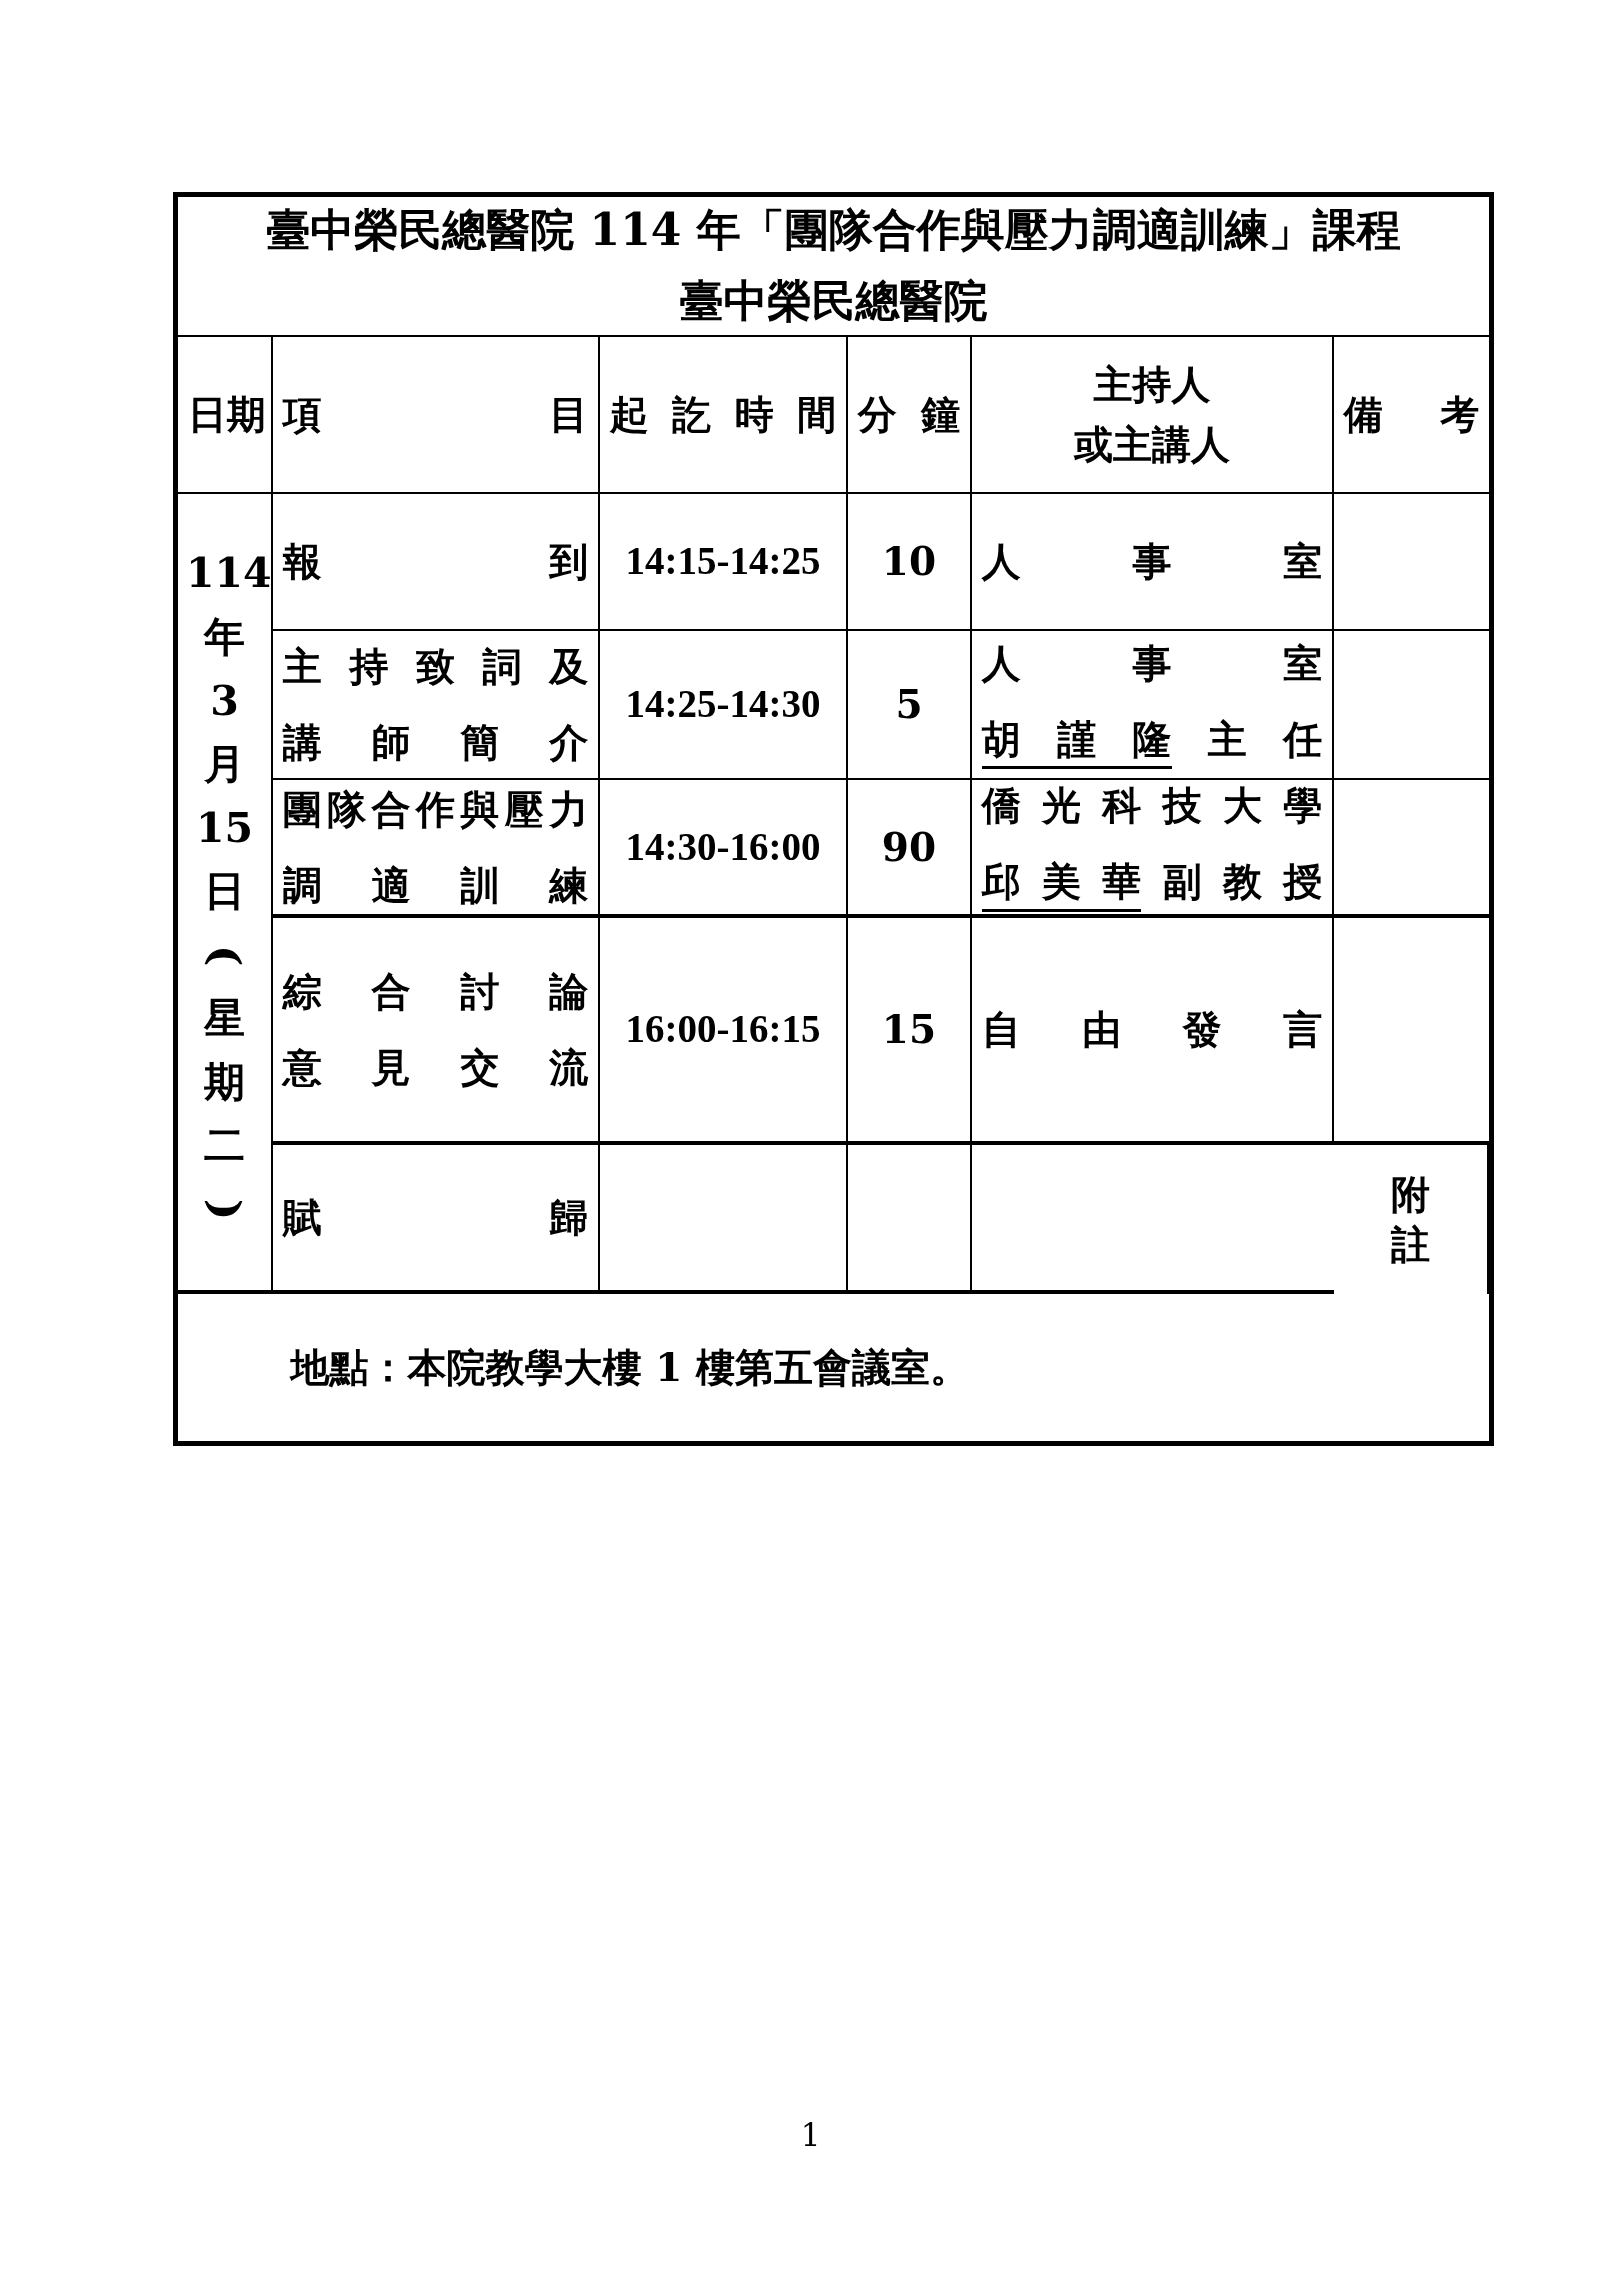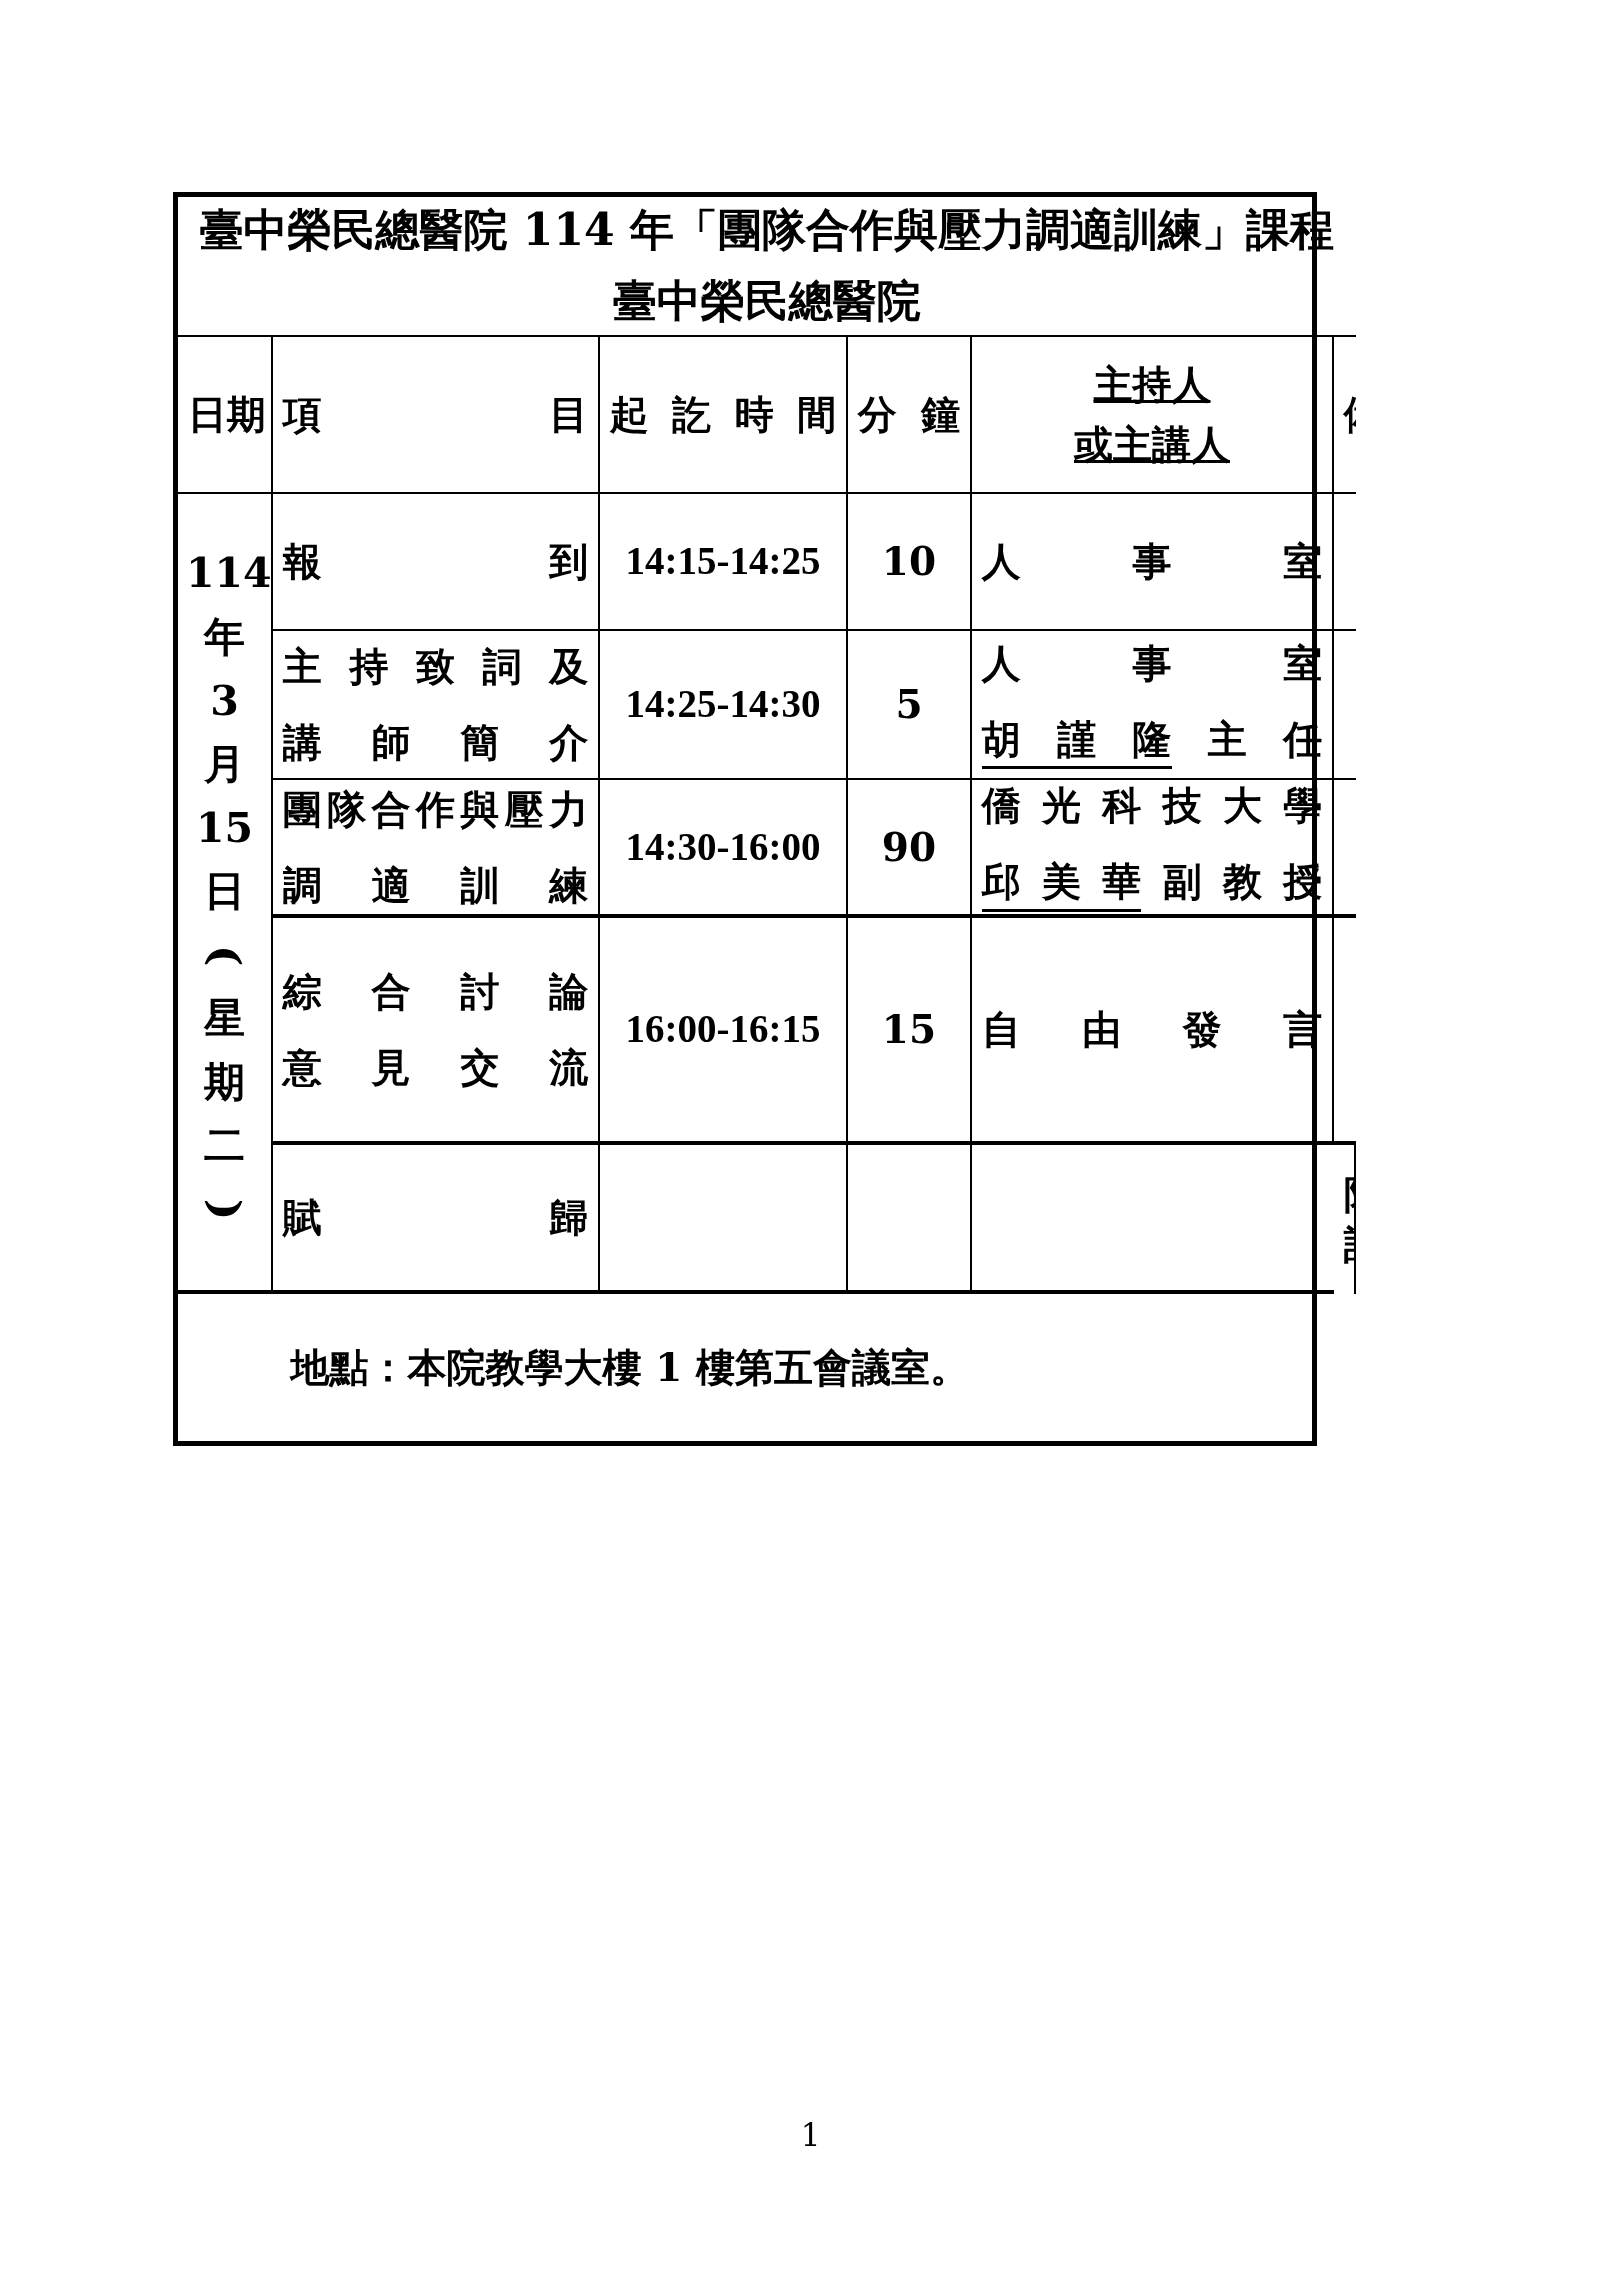--- a/index.html
+++ b/index.html
@@ -5,42 +5,42 @@
   * { margin:0; padding:0; box-sizing:border-box; }
   html,body { background:#ffffff; }
   body {
     width:1621px; height:2293px; position:relative;
     font-family:"DejaVu Serif","Liberation Serif",serif;
     color:#000;
   }
   
   .tbl {
     position:absolute; left:173px; top:192px;
-    width:1144px; height:1254px;
+    width:1321px; height:1254px;
     border:5.9px solid #000;
     display:grid;
     grid-template-columns:95px 327px 248px 124px 362px 1fr;
     grid-template-rows:140px 157px 137px 149px 138px 227px 149px 1fr;
     background:#fff;
   }
   .c {
     border-right:2.9px solid #000;
     border-bottom:2.9px solid #000;
     display:flex; flex-direction:column; justify-content:center;
     font-weight:700; font-size:39px; overflow:hidden;
     padding:0 9.8px;
   }
   .last { border-right:none; }
   .hb { border-bottom-width:4.9px; }
   .nb { border-bottom:none; }
   .center { text-align:center; }
   .line { line-height:1.2; width:100%; }
   .g30 { gap:29px; }
   .g18 { gap:17.6px; }
-  .g14 { gap:13.7px;text-decoration:underline; }
+  .g14 { gap:13.7px; }
   
   .title-cell { grid-column:1/7; font-size:44px; padding:0; }
   
   .flexrow { display:flex; justify-content:space-between; }
   .ug { border-bottom:3.9px solid #000; padding-bottom:3.9px; flex:0 0 auto; }
   .w53 { width:calc(50% + 0.5em); }   
   .w63 { width:calc(40% + 0.6em); }   
   
   .date-cell { grid-row:3/8; grid-column:1; align-items:flex-end; font-size:41px; padding:8px; }
   .date-cell .line { line-height:1.55; text-align:center; }

